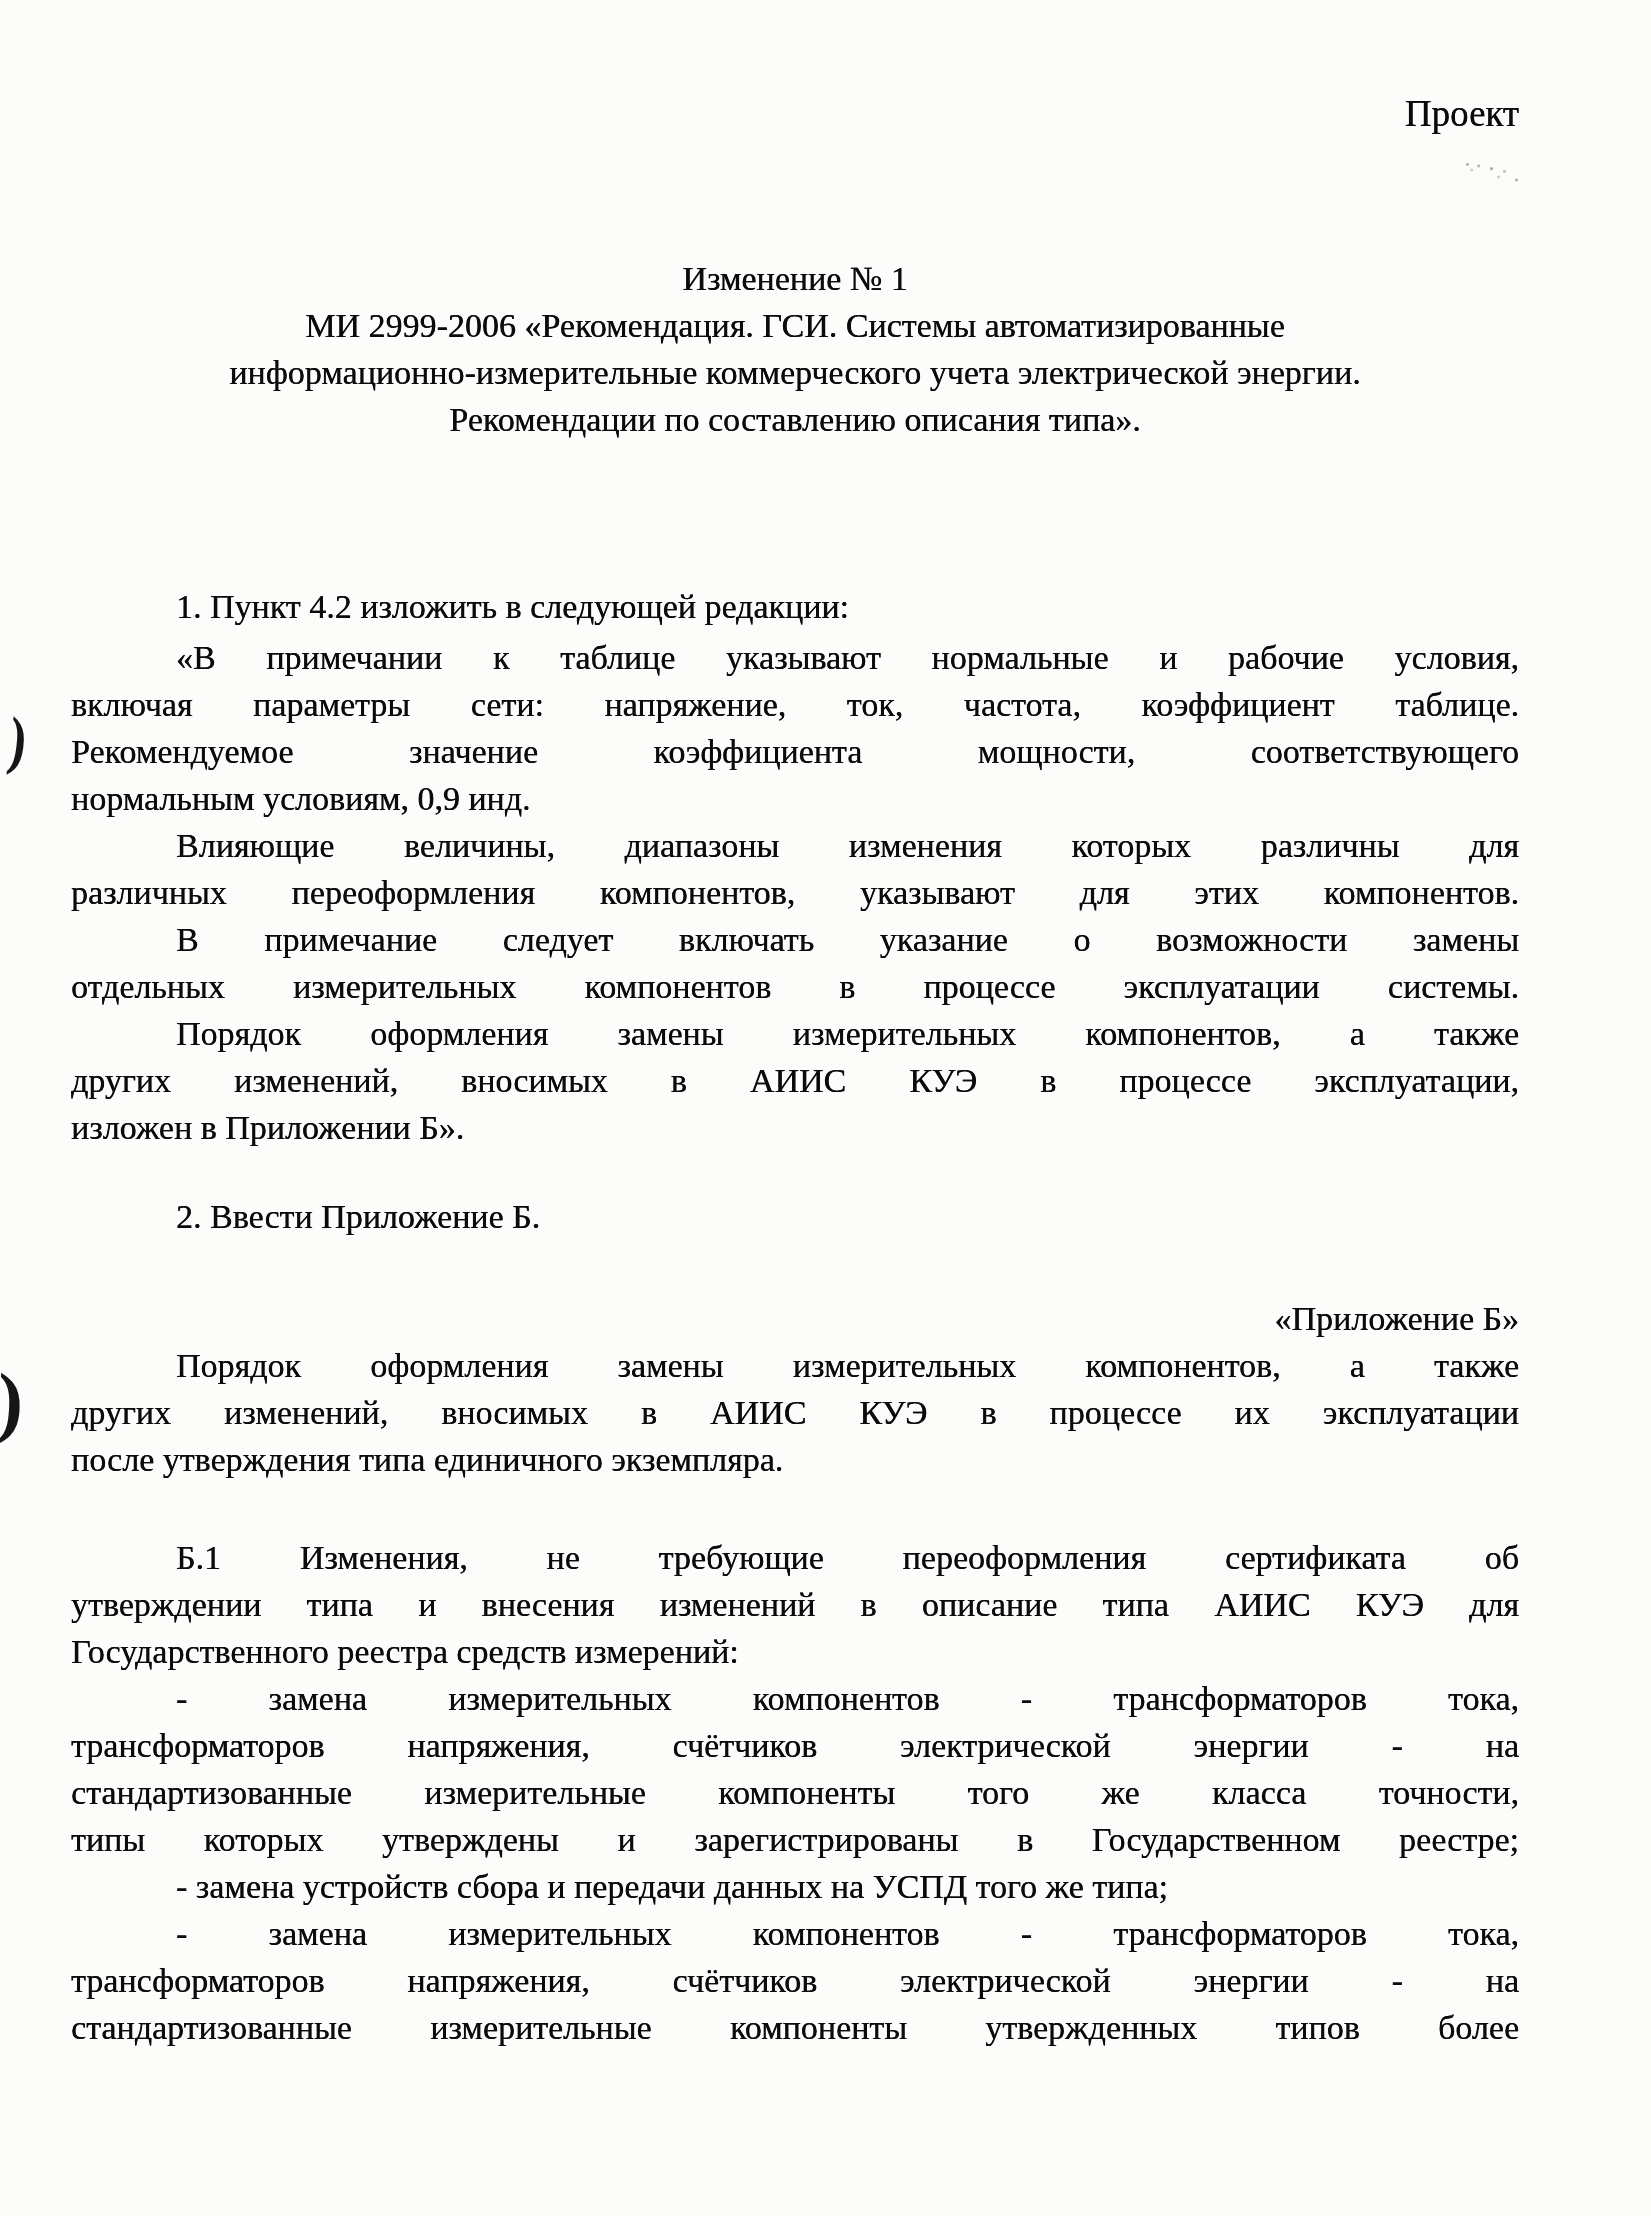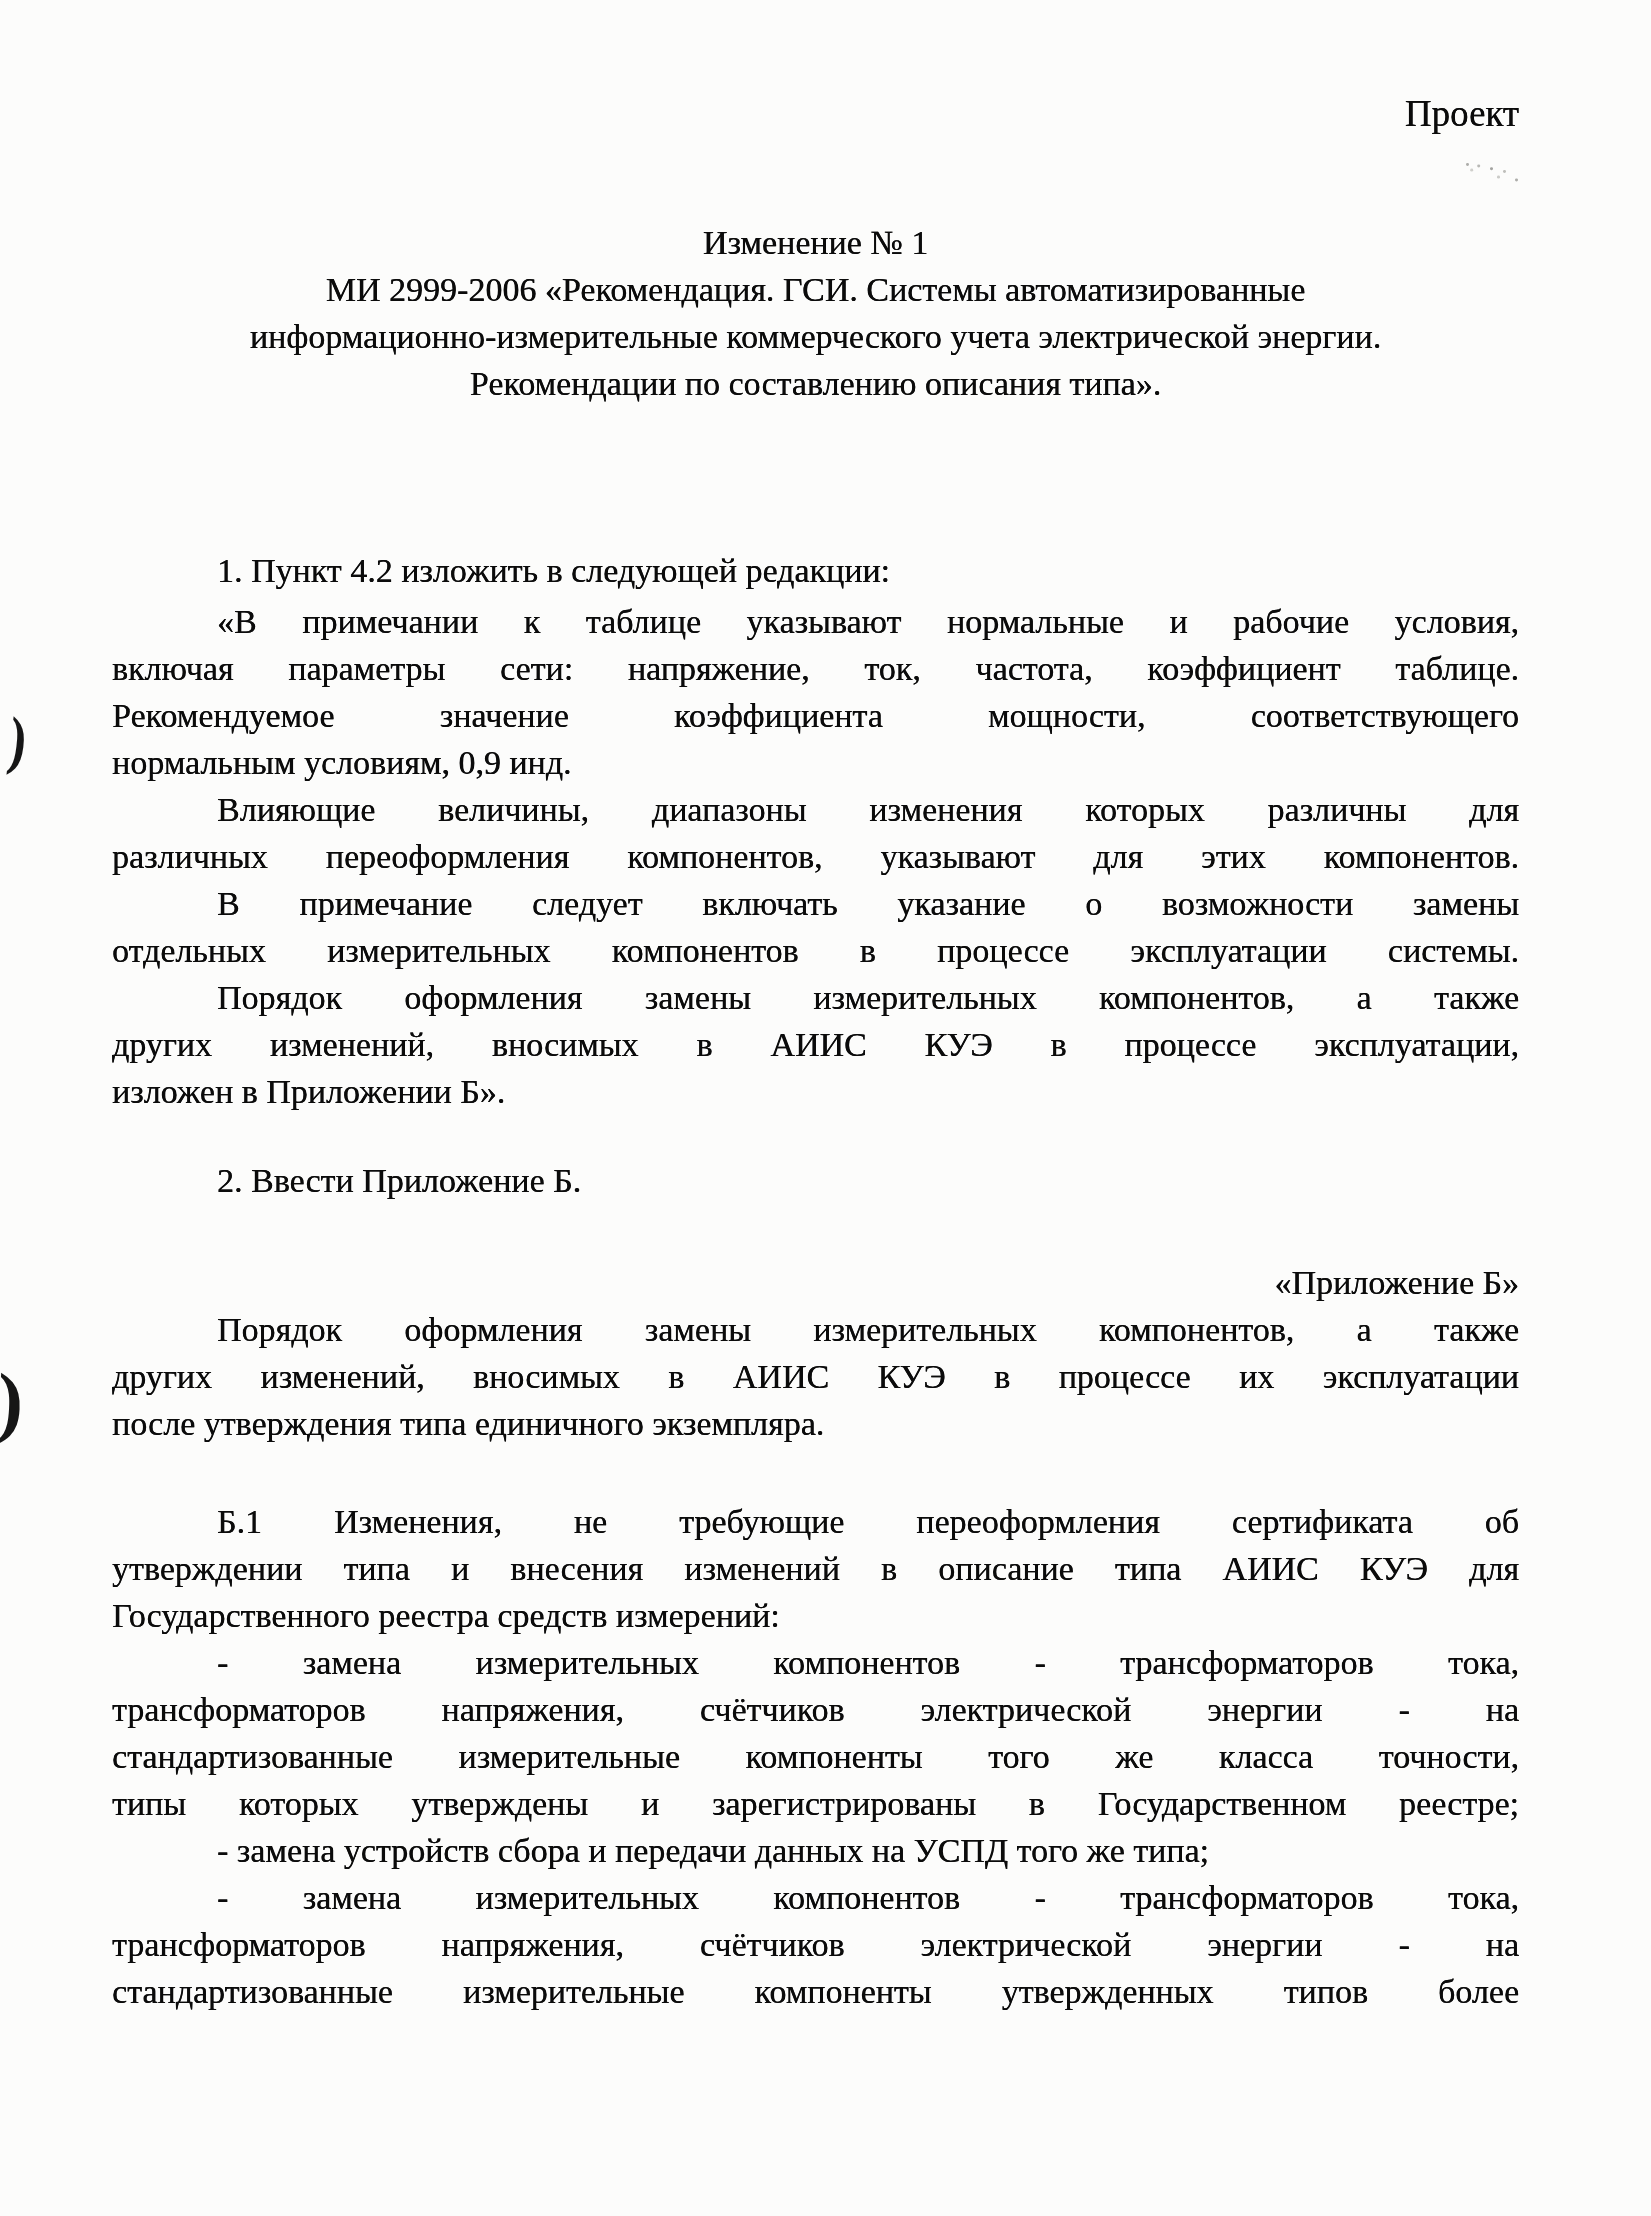--- a/index.html
+++ b/index.html
@@ -11,28 +11,28 @@
   .page {
     position: relative;
     width: 1652px; height: 2216px;
     background: #fcfcfb;
     color: #0b0b0b;
     font-size: 34px;
     line-height: 47px;
     overflow: hidden;
     text-shadow: 0.3px 0 0 currentColor; 
   }
-  .content { padding: 0 133px 0 112px; }
+  .content { padding: 0 133px 0 71px; }
 
   .corner {
     padding-top: 90px;
     text-align: right;
     font-size: 37px;
   }
-  .title { margin-top: 82px; text-align: center; }
+  .title { margin-top: 118px; text-align: center; }
   .bodytext { margin-top: 140px; }
 
   .ln { min-height: 47px; }
   .j { text-align: justify; text-align-last: justify; }
   .ind { text-indent: 105px; }
   .r { text-align: right; }
 
   .mt30 { margin-top: 4px; }
   .mt60 { margin-top: 42px; }
   .mt72 { margin-top: 51px; }

